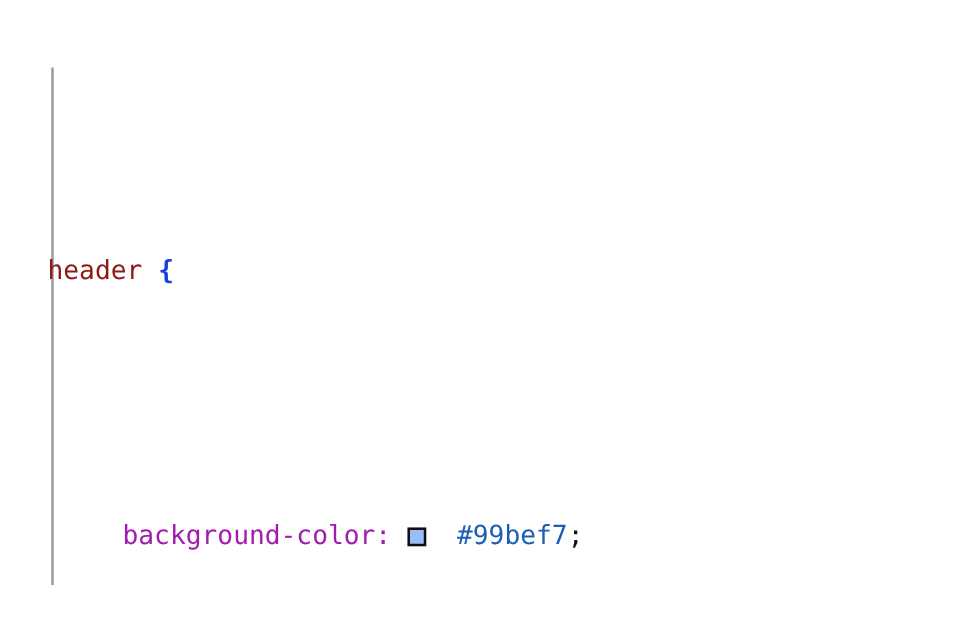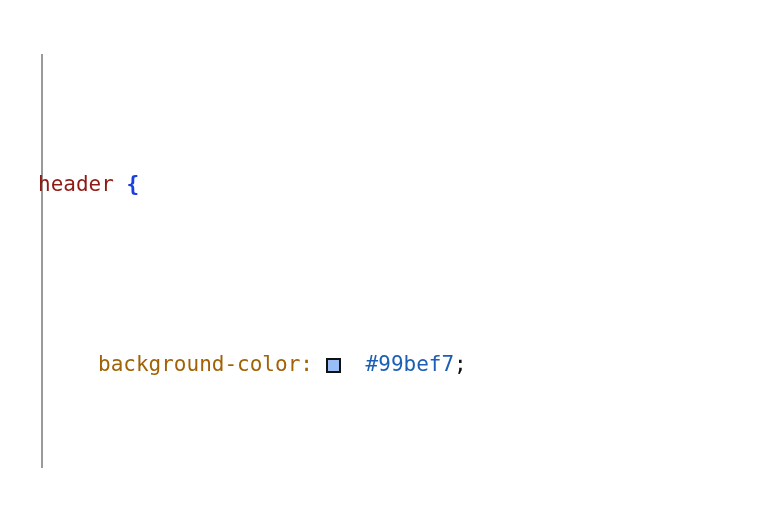--- a/index.html
+++ b/index.html
@@ -30,36 +30,37 @@
     font-size: 21px;
     line-height: 36px;
     white-space: pre;
   }
 
   .line {
     position: relative;
     height: 36px;
     padding-left: 38px;
     white-space: pre;
+    margin-top: 32px;
   }
 
   
   .indent-guide {
     position: absolute;
     left: 41px;
     top: 54px;
     width: 2px;
     height: 414px;
     background: #9a9a9a;
   }
 
   
   .tok-selector { color: #8f1a14; }
   .tok-brace    { color: #1a3fe0; font-weight: bold; }
-  .tok-prop     { color: #a16207; }
+  .tok-prop     { color: #a21caf; }
   .tok-punct    { color: #111111; }
   .tok-hex      { color: #1a5fb4; padding-left: 24px; }
 
   .indent { display: inline-block; width: 60px; }
 
   
   .swatch {
     display: inline-block;
     width: 15px;
     height: 15px;

